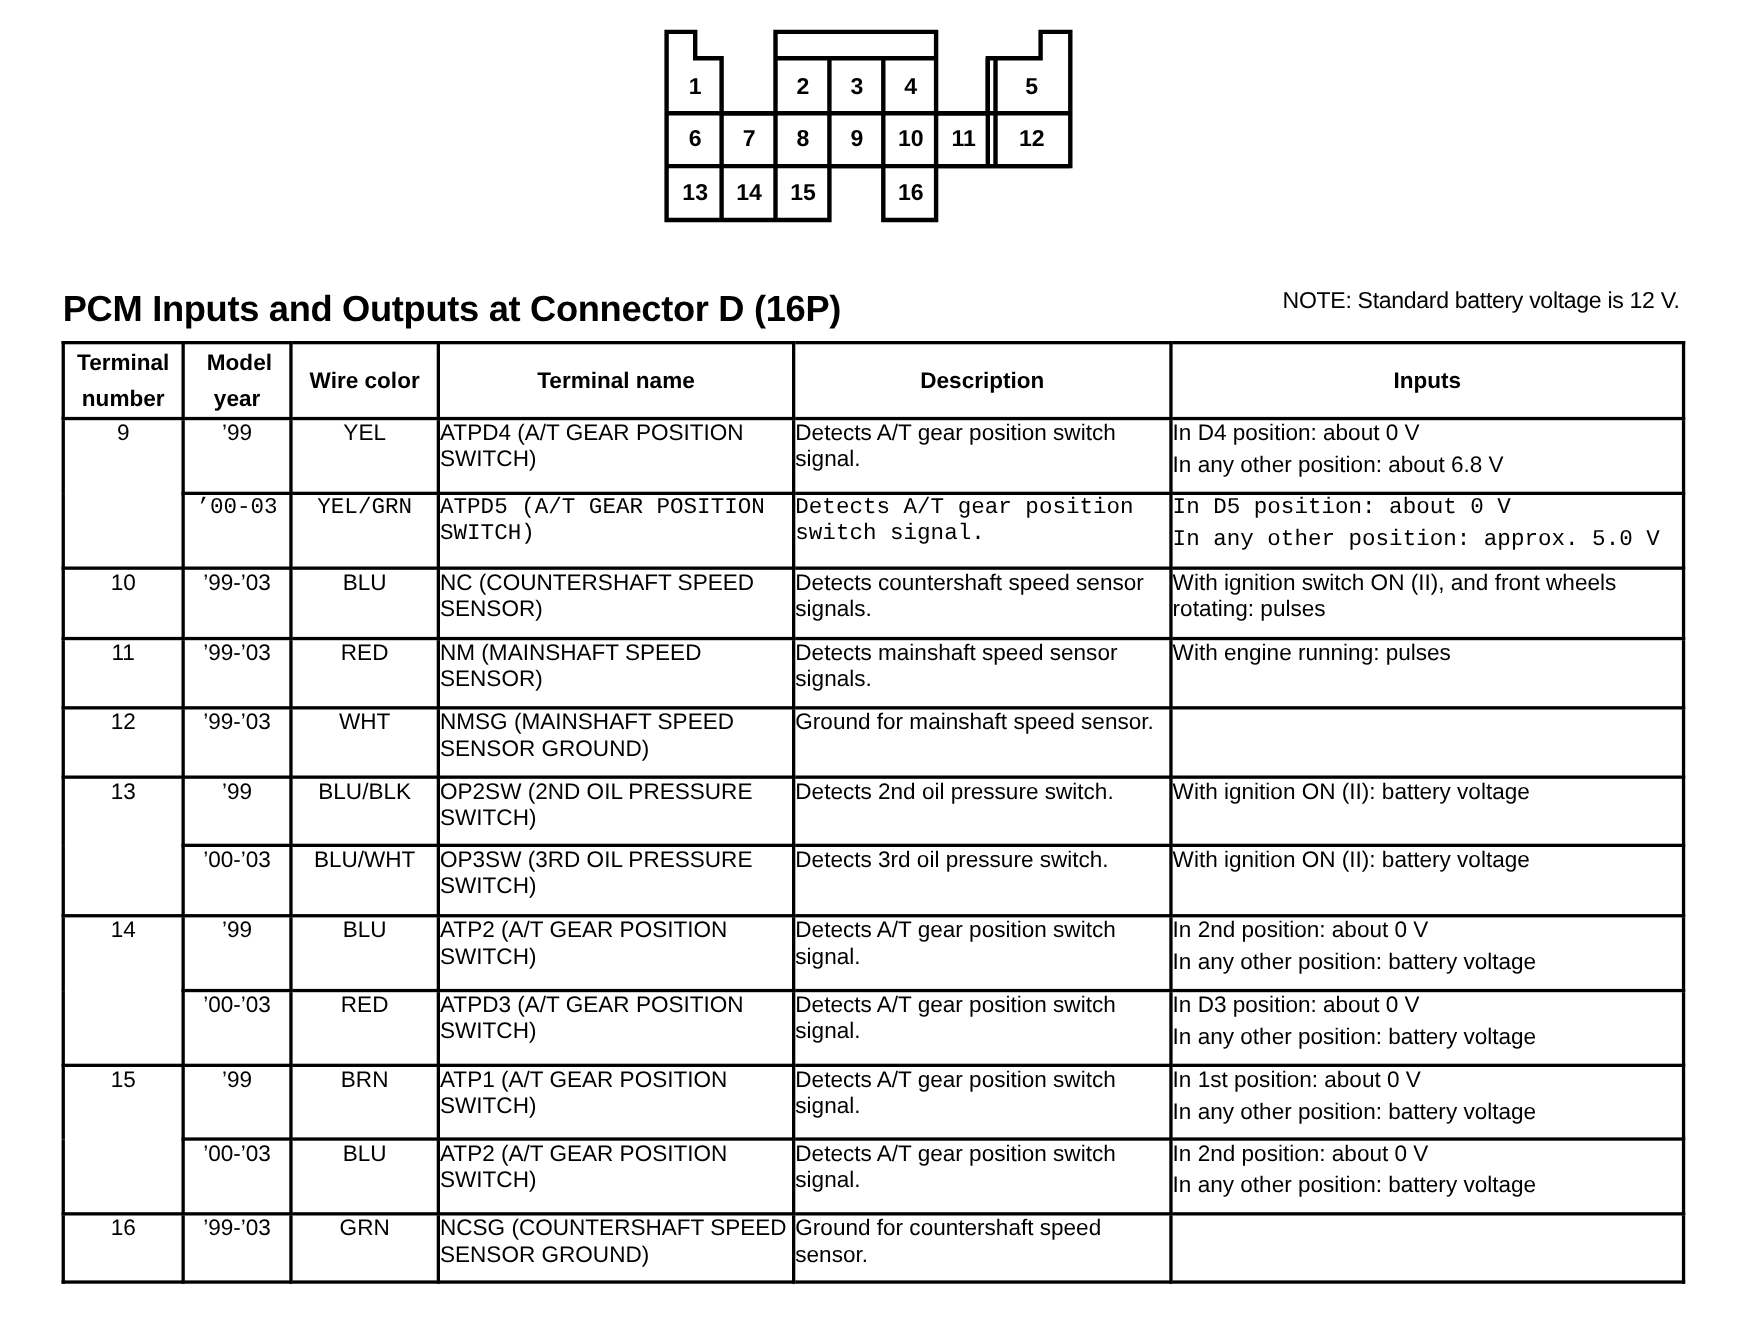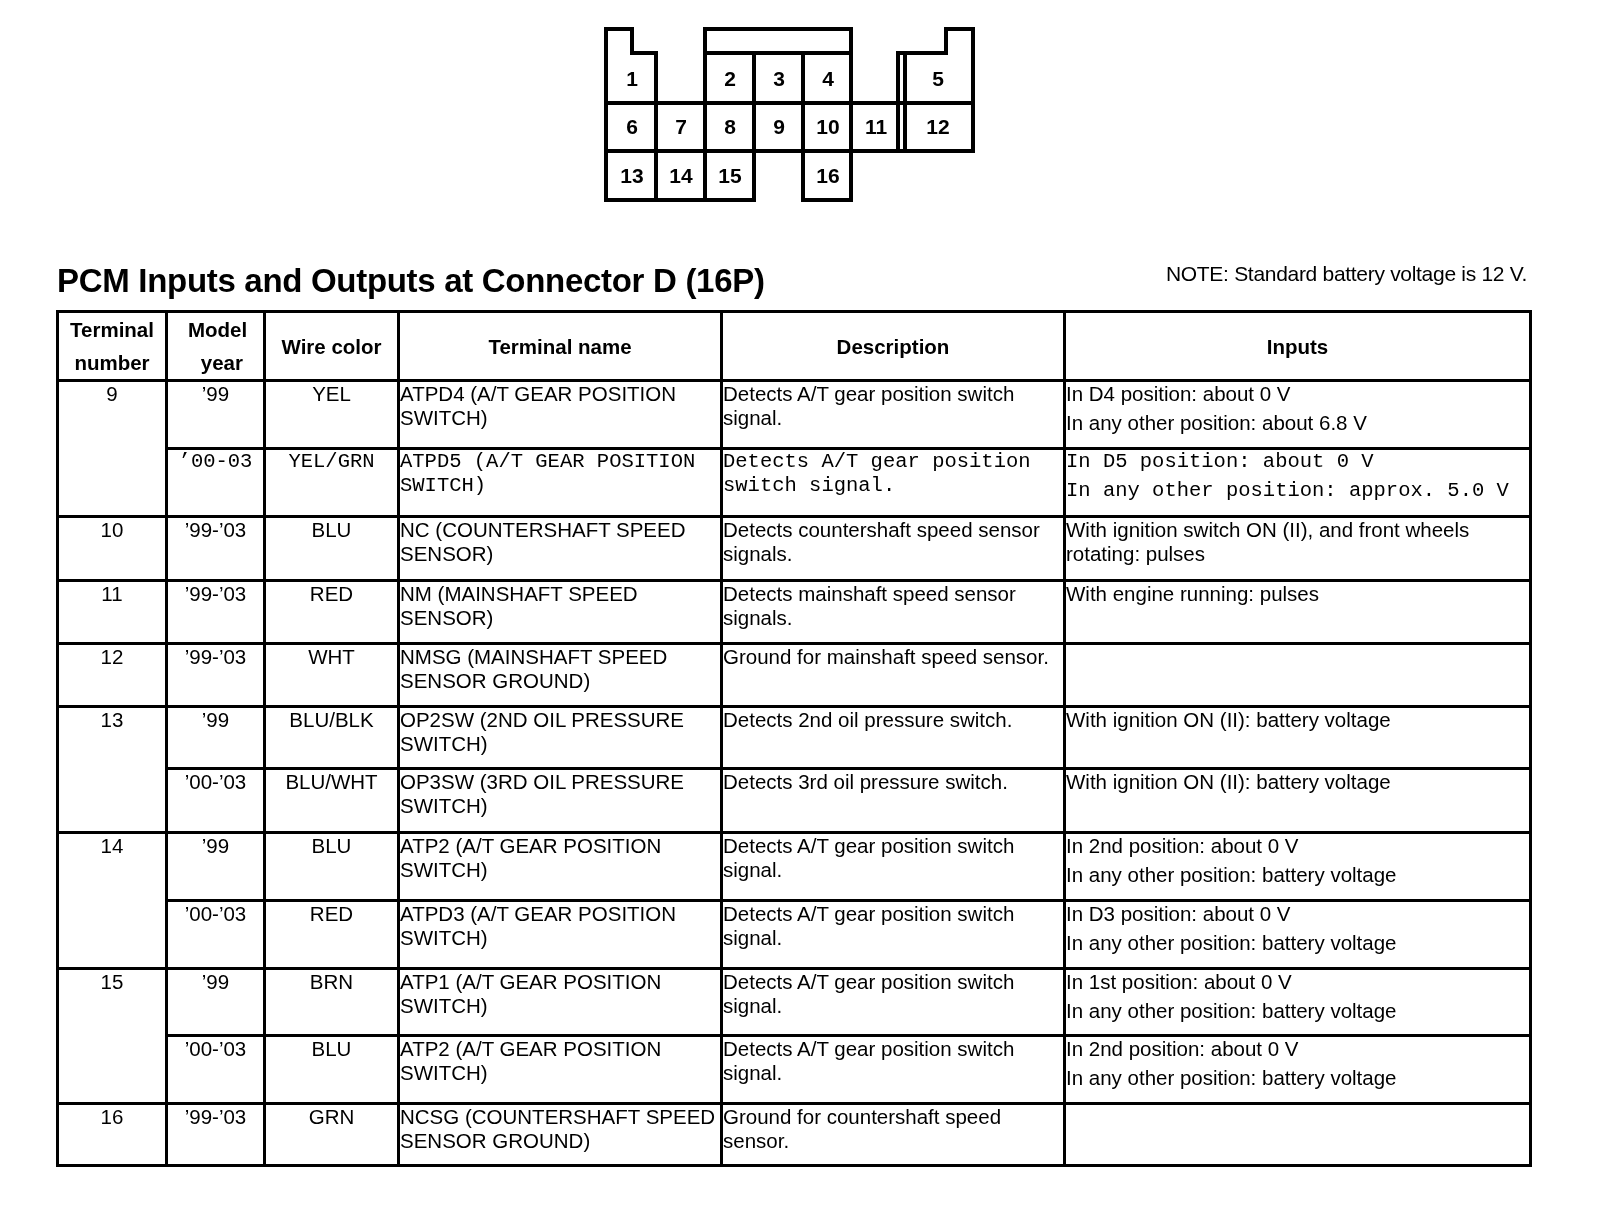--- a/index.html
+++ b/index.html
@@ -76,21 +76,21 @@
     <col style="width:109px">
     <col style="width:98px">
     <col style="width:134px">
     <col style="width:323px">
     <col style="width:343px">
     <col style="width:466px">
   </colgroup>
   <thead>
     <tr>
       <th style="padding:0 6px;">Terminal number</th>
-      <th style="padding:0 20px;text-align:right;">Model year</th>
+      <th style="padding:0 20px;">Model year</th>
       <th>Wire color</th>
       <th>Terminal name</th>
       <th>Description</th>
       <th>Inputs</th>
     </tr>
   </thead>
   <tbody>
 
     <tr style="height:68px;">
       <td class="c" rowspan="2">9</td>

